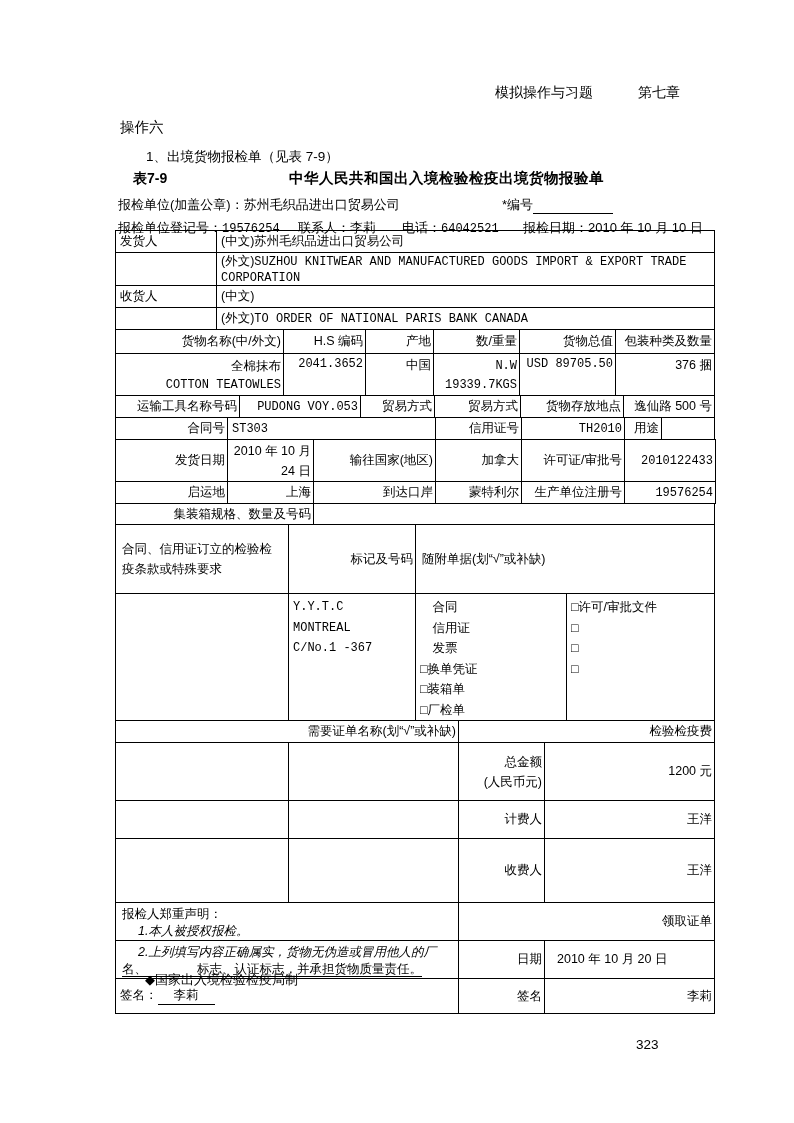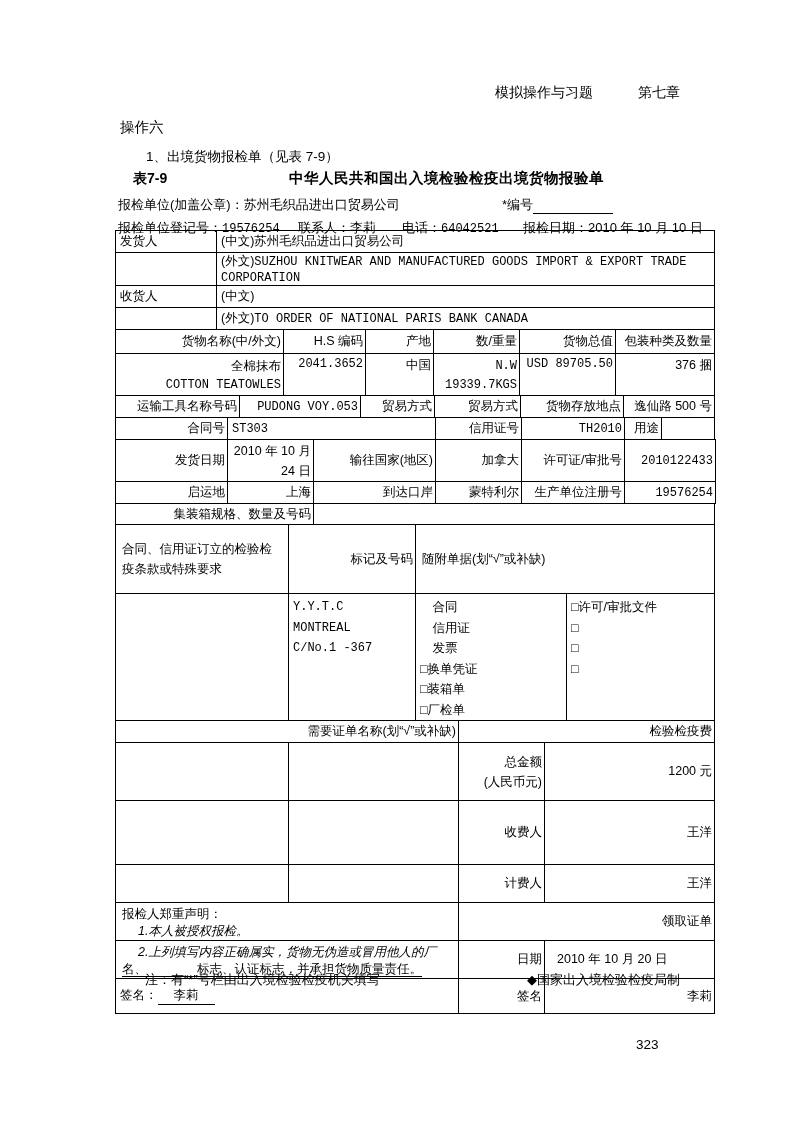--- a/index.html
+++ b/index.html
@@ -269,30 +269,30 @@
       </tr>
       <tr style="height:58px">
         <td></td>
         <td></td>
         <td class="c">
           <div style="line-height:20px">总金额</div>
           <div style="line-height:20px">(人民币元)</div>
         </td>
         <td class="c">1200 元</td>
       </tr>
+      <tr style="height:38px">
+        <td></td>
+        <td></td>
+        <td class="c">计费人</td>
+        <td class="c">王洋</td>
+      </tr>
       <tr style="height:64px">
         <td></td>
         <td></td>
         <td class="c">收费人</td>
-        <td class="c">王洋</td>
-      </tr>
-      <tr style="height:38px">
-        <td></td>
-        <td></td>
-        <td class="c">计费人</td>
         <td class="c">王洋</td>
       </tr>
     </tbody>
       </table>
 
     <table>
       <colgroup>
           <col style="width:343px">
           <col style="width:86px">
           <col style="width:170px">
@@ -319,19 +319,18 @@
         </td>
         <td class="c">签名</td>
         <td class="c">李莉</td>
       </tr>
     </tbody>
       </table>
 
   </div>
 
   <div class="abs footer-line">
-    <span>注：有“*”号栏由出入境检验检疫机关填写</span>
     <span>◆国家出入境检验检疫局制</span>
   </div>
 
   <div class="abs page-num">323</div>
 
 </div>
 
 </body></html>

